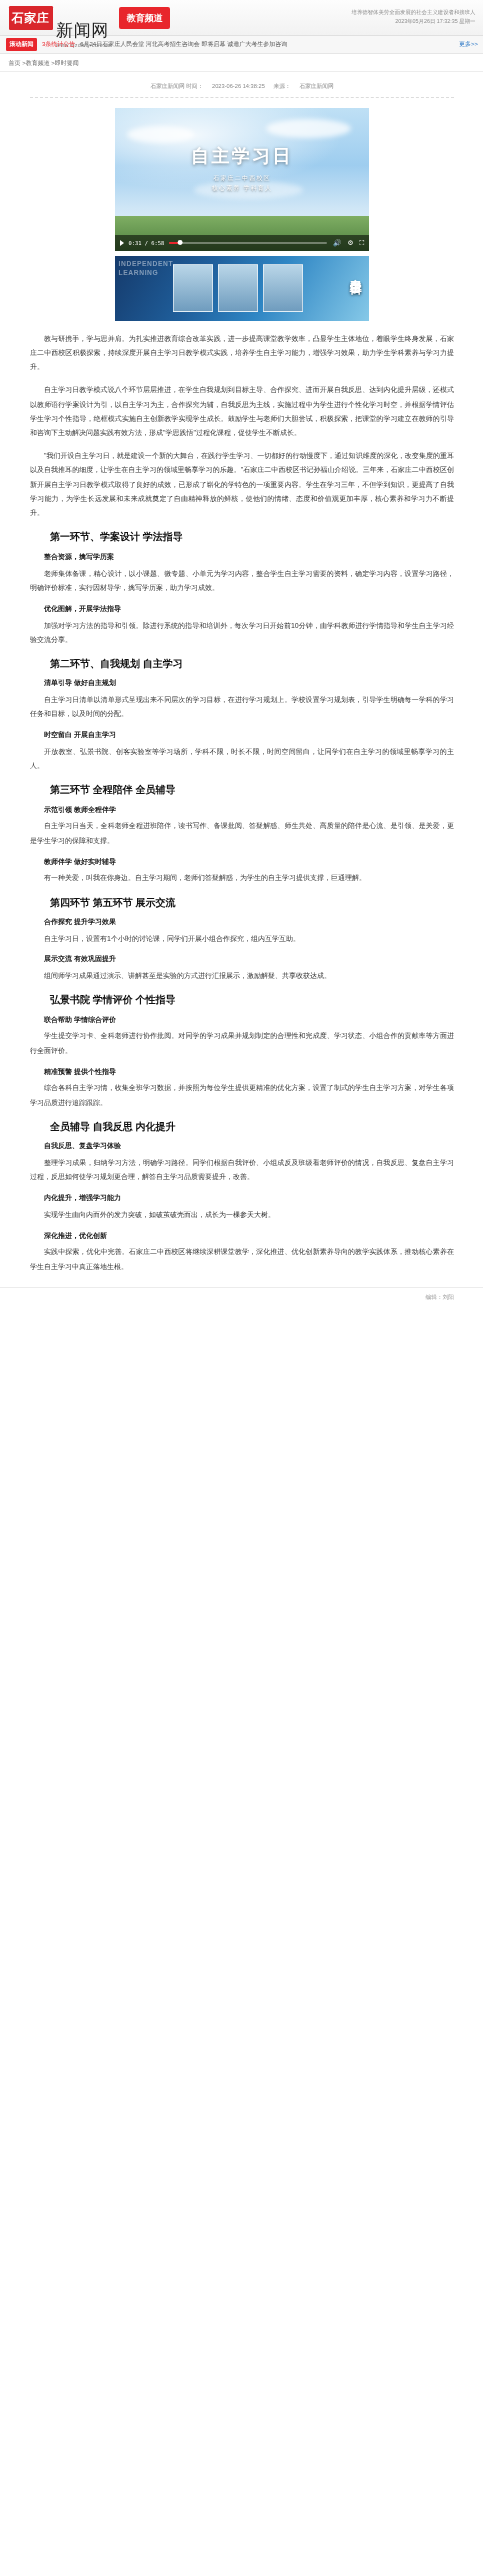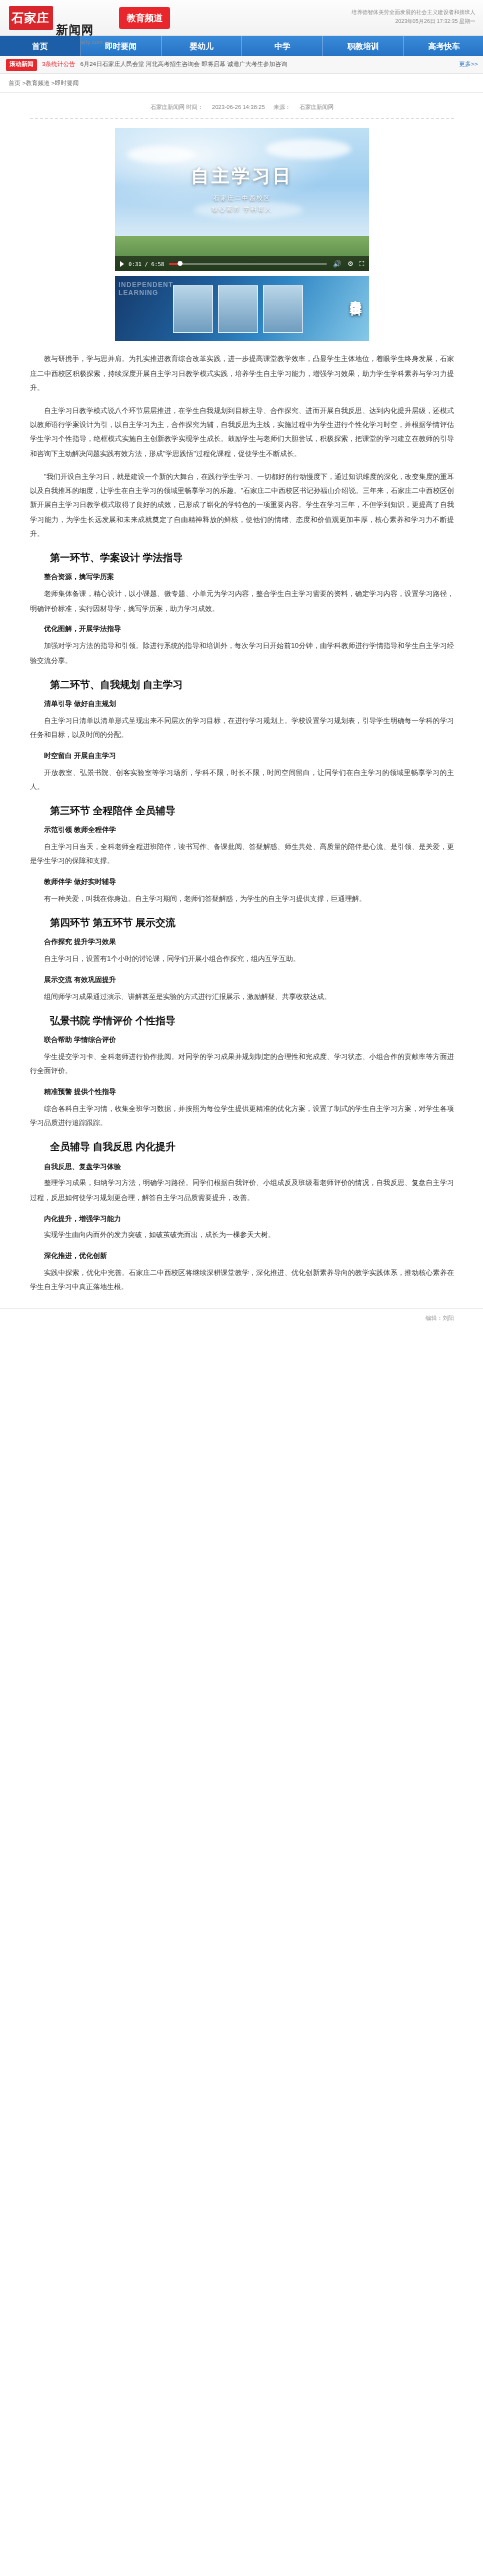--- a/index.html
+++ b/index.html
@@ -29,21 +29,21 @@
     display: flex; align-items: center; justify-content: center;
     font-size: 12px; font-weight: bold;
     letter-spacing: 0.6px;
     border-radius: 1.2px;
   }
   .logo-text {
     margin-left: 3.6px;
     display: flex; flex-direction: column; justify-content: center;
     height: 24px;
   }
-  .logo-text .cn { font-size: 12px; font-weight: bold; color: #222; letter-spacing: 0.6px; margin-top: 30px;}
+  .logo-text .cn { font-size: 17px; font-weight: normal; color: #222; letter-spacing: 0.6px; margin-top: 30px;}
   .logo-text .url { font-size: 5.4px; color: #888; letter-spacing: 0.3px; }
   .channel-badge {
     margin-left: 8.5px;
     background: #e8262c;
     color: #fff;
     font-size: 9px;
     font-weight: bold;
     padding: 4.2px 7.3px;
     border-radius: 2px;
     align-self: center;
@@ -308,28 +308,20 @@
         <div class="url">www.sjzdaily.com.cn</div>
       </div>
     </div>
     <div class="channel-badge">教育频道</div>
     <div class="header-right">
       <div>培养德智体美劳全面发展的社会主义建设者和接班人</div>
       <div>2023年05月26日 17:32:35 星期一</div>
     </div>
   </div>
 
-  <div class="nav">
-    <div class="nav-item active">首页</div>
-    <div class="nav-item">即时要闻</div>
-    <div class="nav-item">婴幼儿</div>
-    <div class="nav-item">中学</div>
-    <div class="nav-item">职教培训</div>
-    <div class="nav-item">高考快车</div>
-  </div>
 
   <div class="ticker">
     <div class="ticker-label">滚动新闻</div>
     <div class="ticker-count">3条统计公告</div>
     <div class="ticker-text">6月24日石家庄人民会堂 河北高考招生咨询会 即将启幕 诚邀广大考生参加咨询</div>
     <div class="ticker-more">更多&gt;&gt;</div>
   </div>
 
   <div class="breadcrumb">
     <span>首页 &gt;教育频道 &gt;即时要闻</span>

